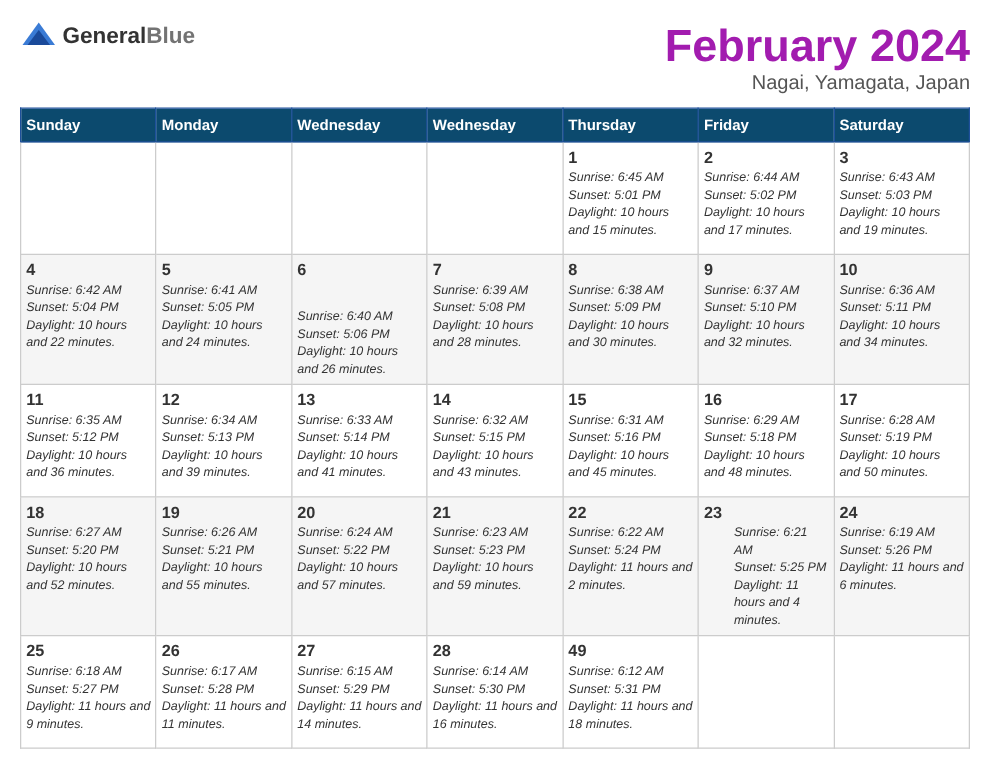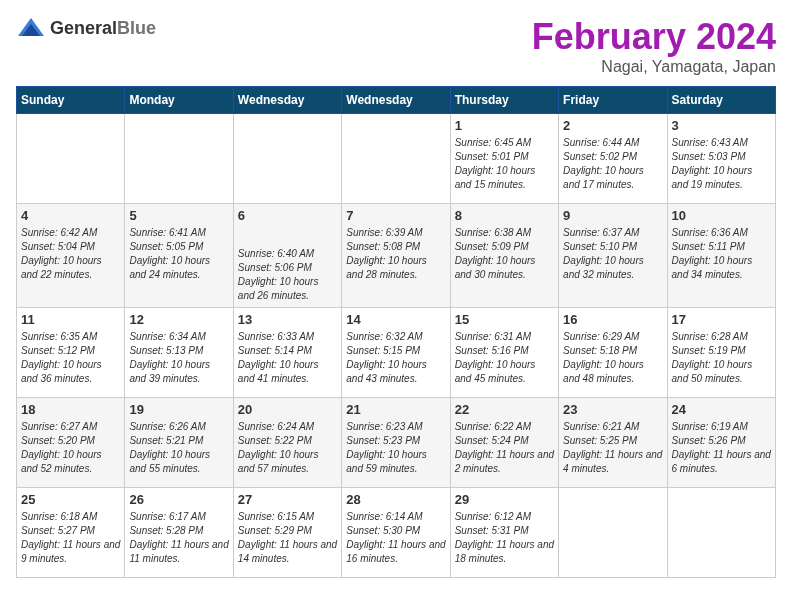--- a/index.html
+++ b/index.html
@@ -265,21 +265,21 @@
 Daylight: 10 hours and 59 minutes.</div>
         </td>
         <td>
           <span class="day-number">22</span>
           <div class="day-info" style="white-space: pre-line;">Sunrise: 6:22 AM
 Sunset: 5:24 PM
 Daylight: 11 hours and 2 minutes.</div>
         </td>
         <td>
           <span class="day-number">23</span>
-          <div class="day-info" style="white-space: pre-line;">Sunrise: 6:21 AM
+          <div class="day-info" style="white-space: pre-line; margin-left: 24px;">Sunrise: 6:21 AM
 Sunset: 5:25 PM
 Daylight: 11 hours and 4 minutes.</div>
         </td>
         <td>
           <span class="day-number">24</span>
           <div class="day-info" style="white-space: pre-line;">Sunrise: 6:19 AM
 Sunset: 5:26 PM
 Daylight: 11 hours and 6 minutes.</div>
         </td>
       </tr>
@@ -302,21 +302,21 @@
 Sunset: 5:29 PM
 Daylight: 11 hours and 14 minutes.</div>
         </td>
         <td>
           <span class="day-number">28</span>
           <div class="day-info" style="white-space: pre-line;">Sunrise: 6:14 AM
 Sunset: 5:30 PM
 Daylight: 11 hours and 16 minutes.</div>
         </td>
         <td>
-          <span class="day-number">29</span>
+          <span class="day-number">49</span>
           <div class="day-info" style="white-space: pre-line;">Sunrise: 6:12 AM
 Sunset: 5:31 PM
 Daylight: 11 hours and 18 minutes.</div>
         </td>
         <td class="empty-cell"></td>
         <td class="empty-cell"></td>
       </tr>
     </tbody>
 </table>
 

